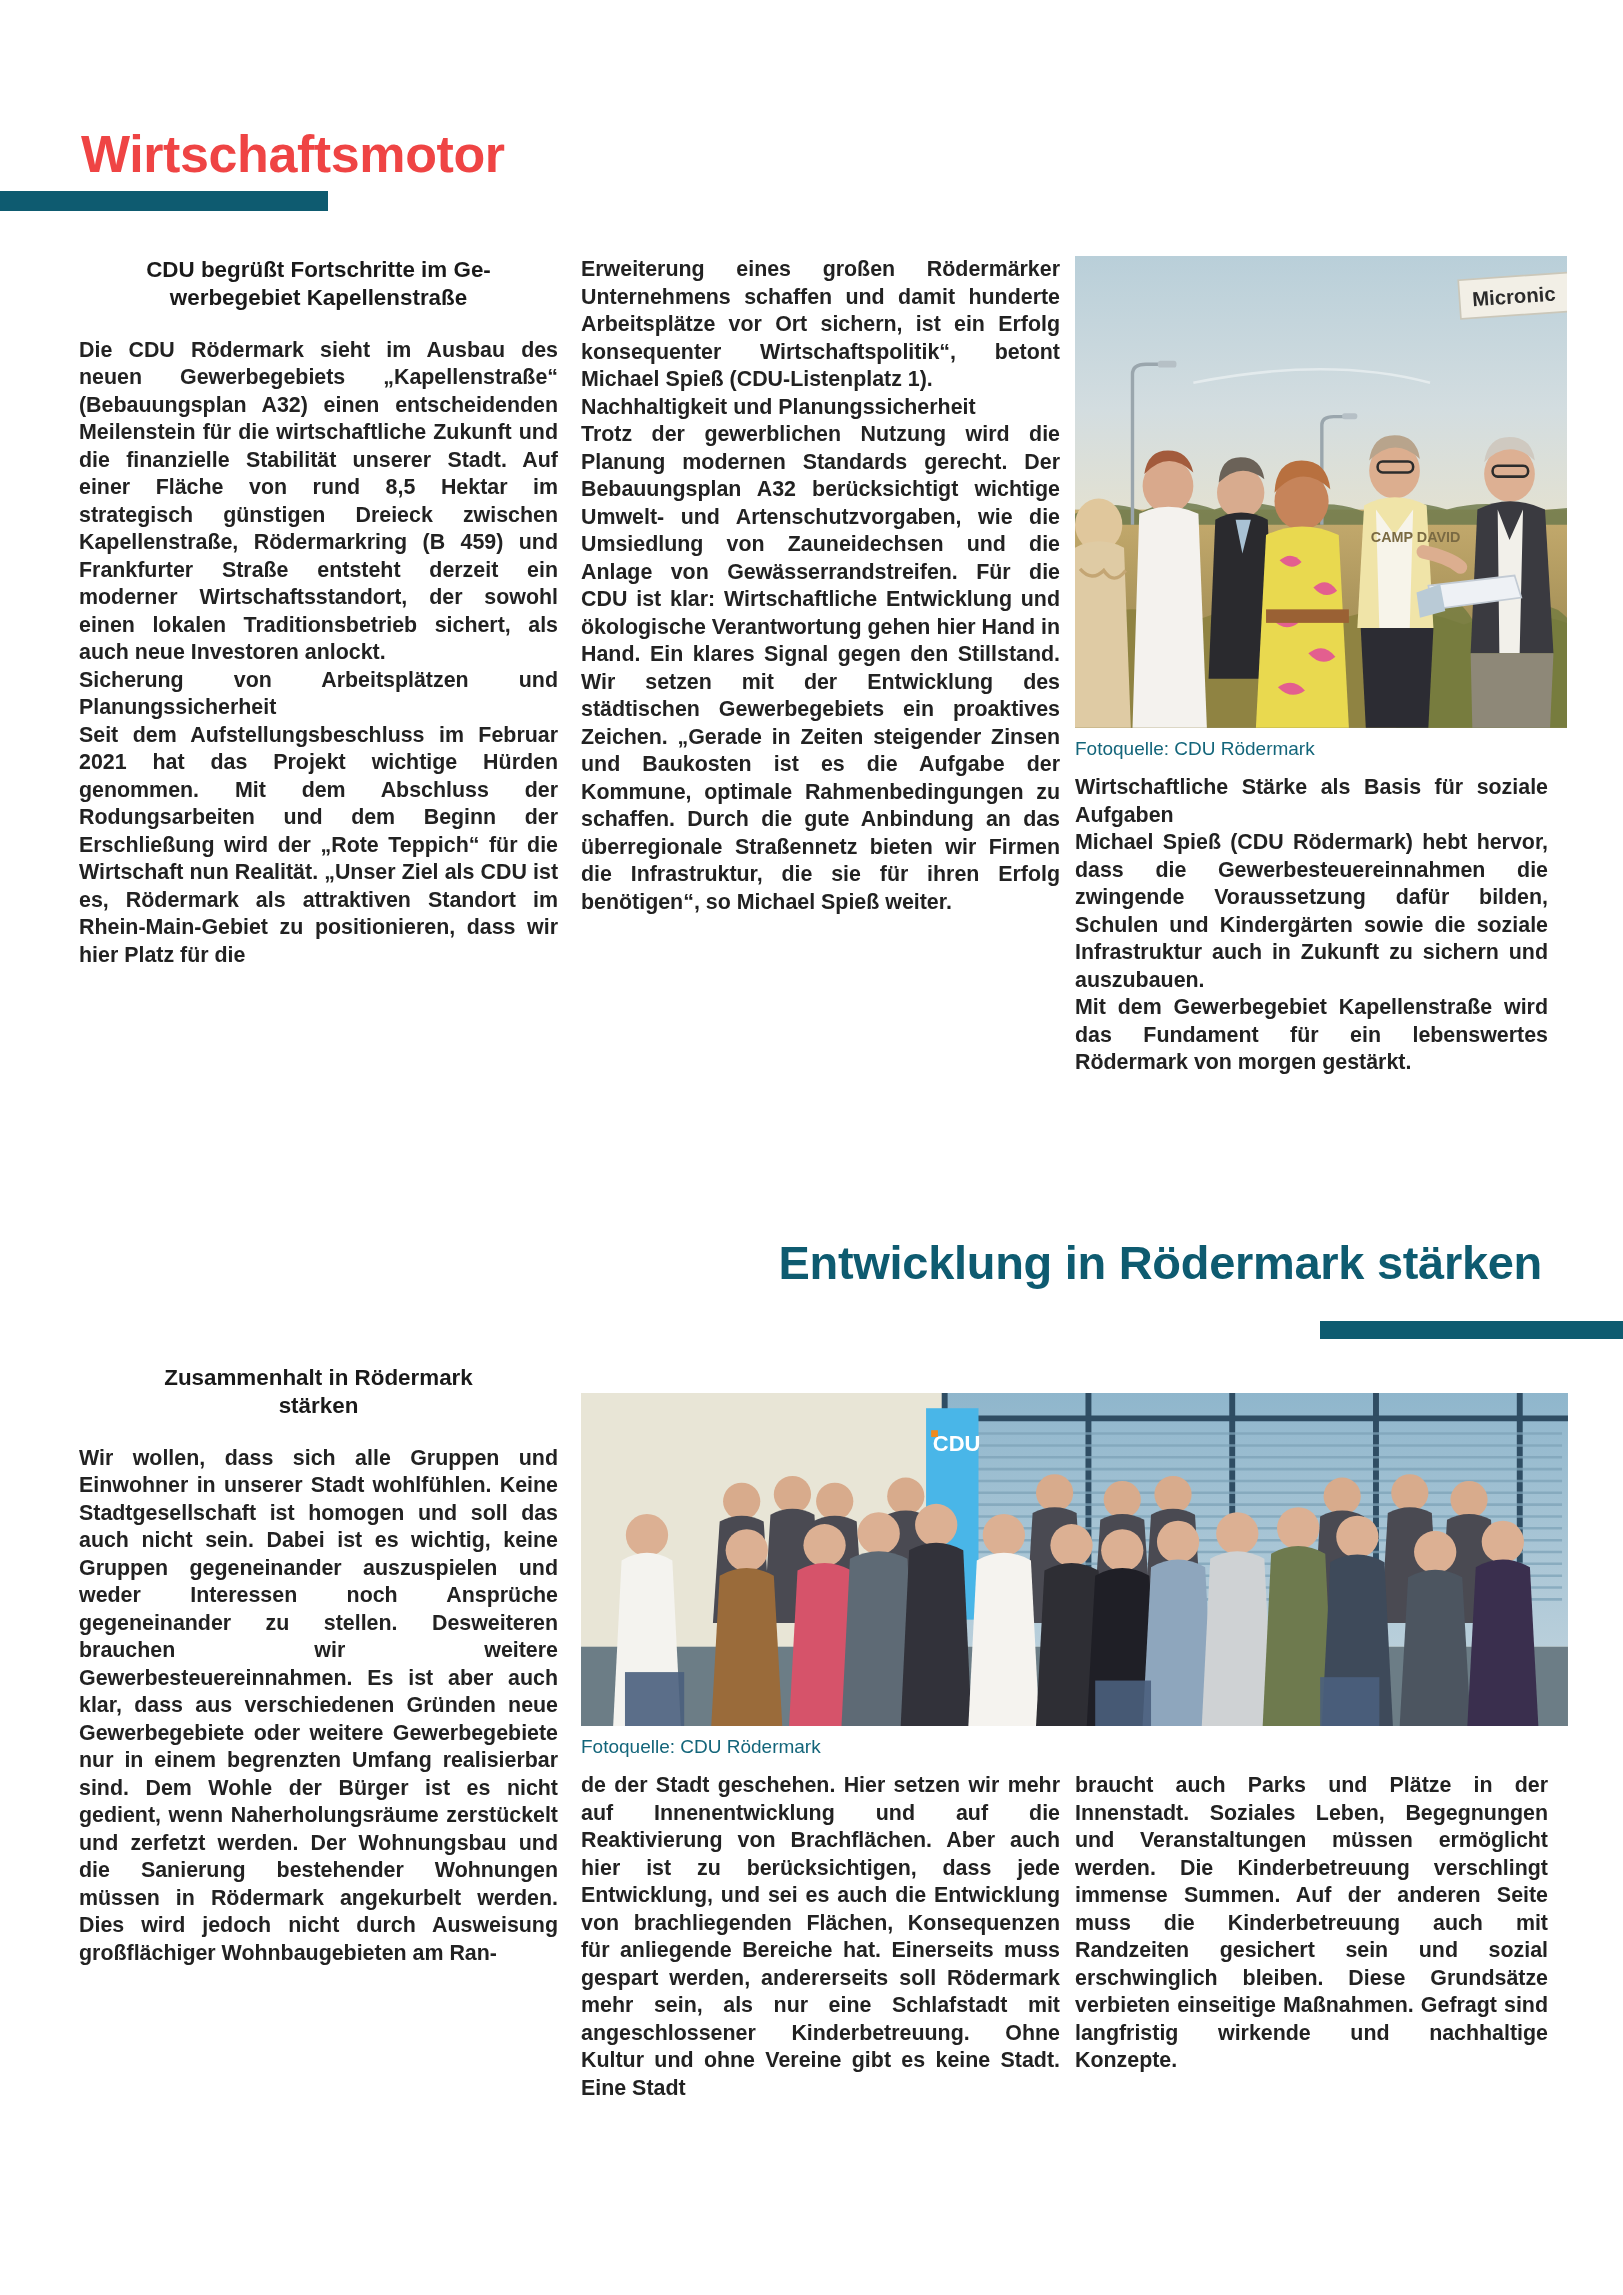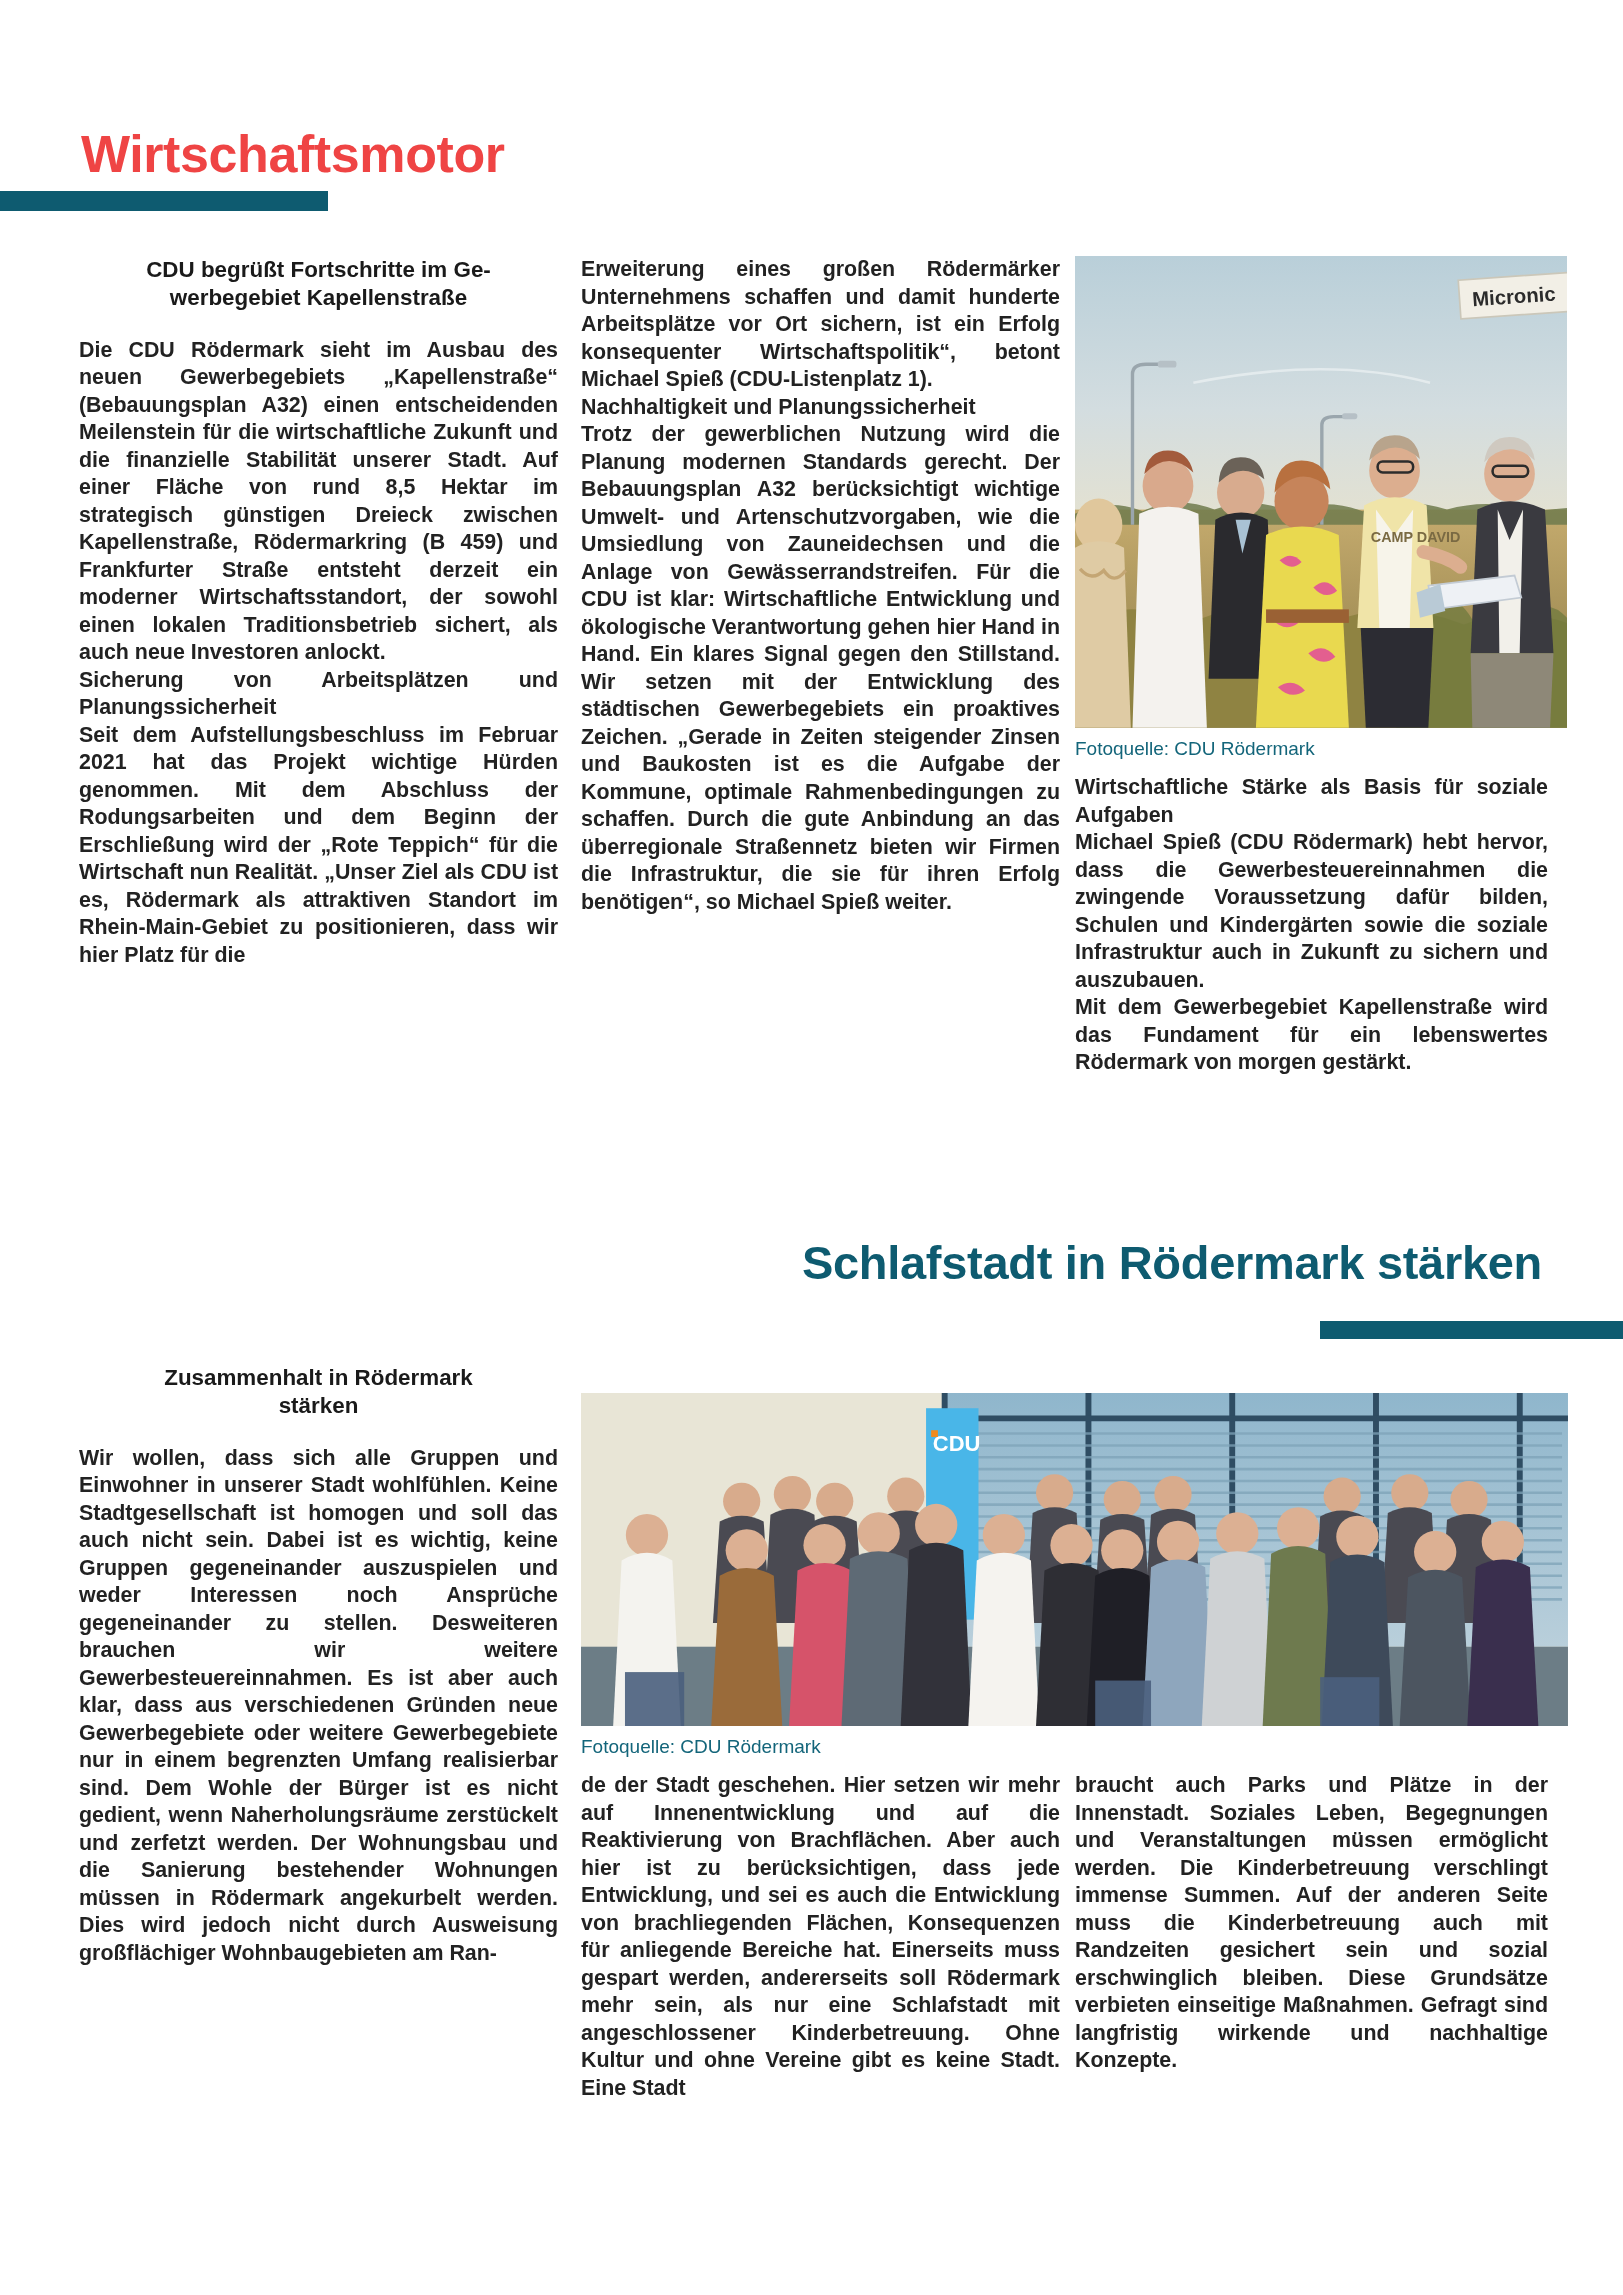--- a/index.html
+++ b/index.html
@@ -271,21 +271,21 @@
   </div>
 
   <div class="caption caption-1">Fotoquelle: CDU Rödermark</div>
 
   <div class="sec1-col3" style="top:774px;">
     <p class="body inline-sub">Wirtschaftliche Stärke als Basis für soziale Aufgaben</p>
     <p class="body">Michael Spieß (CDU Rödermark) hebt hervor, dass die Gewerbesteuereinnahmen die zwingende Voraussetzung dafür bilden, Schulen und Kindergärten sowie die soziale Infrastruktur auch in Zukunft zu sichern und auszubauen.</p>
     <p class="body">Mit dem Gewerbegebiet Kapellenstraße wird das Fundament für ein lebenswertes Rödermark von morgen gestärkt.</p>
   </div>
 
-  <div class="sec2-title">Schlafstadt in Rödermark stärken</div>
+  <div class="sec2-title">Entwicklung in Rödermark stärken</div>
   <div class="sec2-rule"></div>
 
   <div class="sec2-col1">
     <h3 class="sub">
       <span>Zusammenhalt in Rödermark</span><br>
       <span>stärken</span>
     </h3>
     <p class="body">Wir wollen, dass sich alle Gruppen und Einwohner in unserer Stadt wohlfühlen. Keine Stadtgesellschaft ist homogen und soll das auch nicht sein. Dabei ist es wichtig, keine Gruppen gegeneinander auszuspielen und weder Interessen noch Ansprüche gegeneinander zu stellen. Desweiteren brauchen wir weitere Gewerbesteuereinnahmen. Es ist aber auch klar, dass aus verschiedenen Gründen neue Gewerbegebiete oder weitere Gewerbegebiete nur in einem begrenzten Umfang realisierbar sind. Dem Wohle der Bürger ist es nicht gedient, wenn Naherholungsräume zerstückelt und zerfetzt werden. Der Wohnungsbau und die Sanierung bestehender Wohnungen müssen in Rödermark angekurbelt werden. Dies wird jedoch nicht durch Ausweisung großflächiger Wohnbaugebieten am Ran-</p>
   </div>
 

